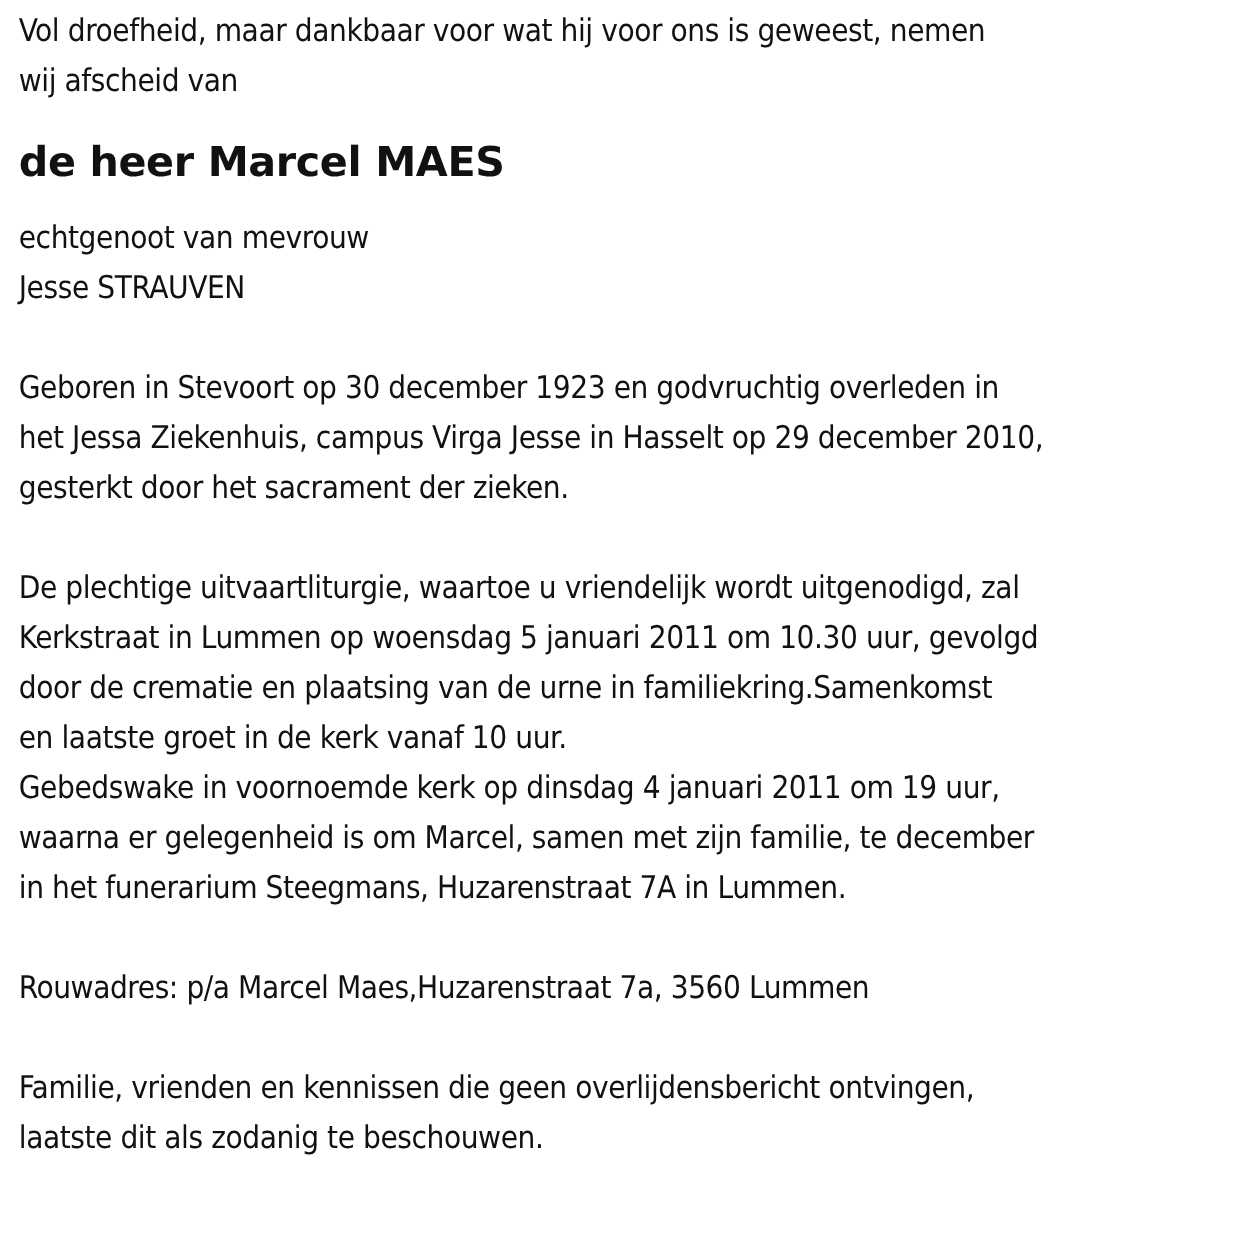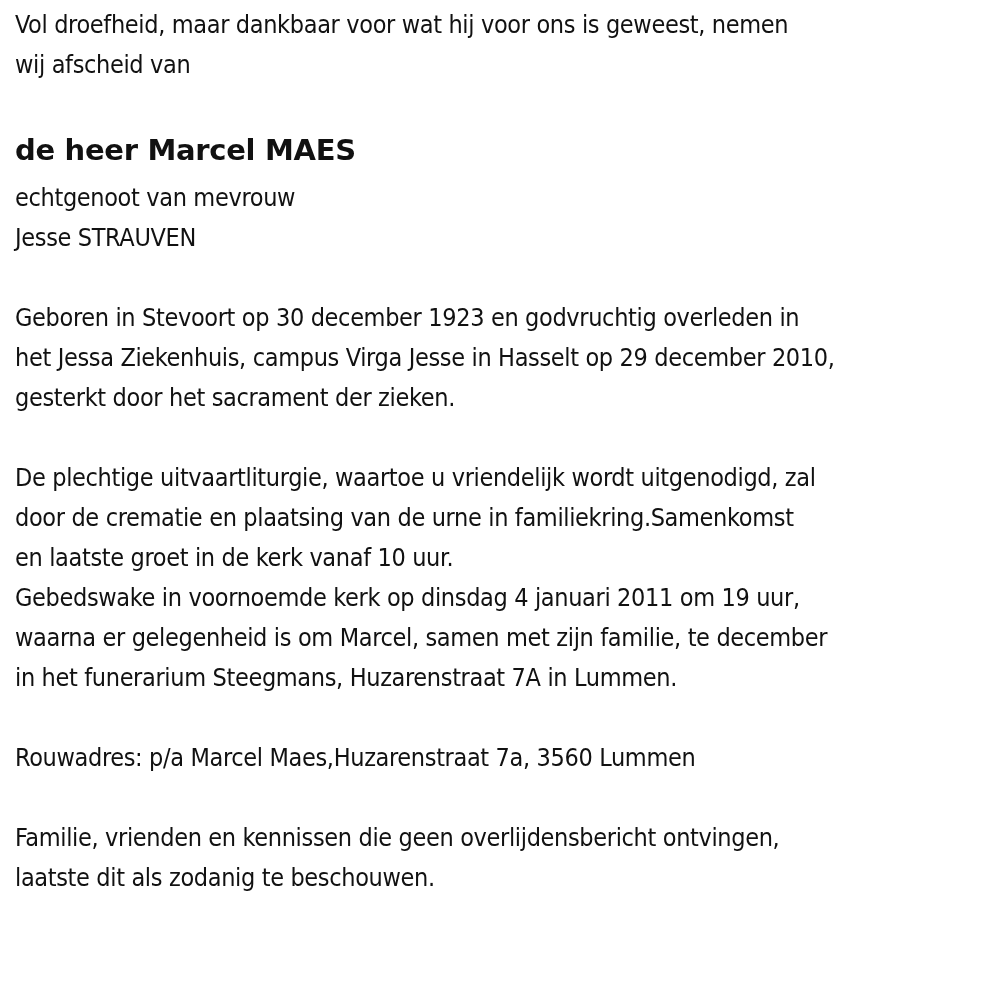--- a/index.html
+++ b/index.html
@@ -9,25 +9,25 @@
     color: #111111;
   }
   .doc { position: relative; padding: 5px 0 0 15px; width: 985px; }
   .line {
     font-size: 25px; line-height: 40px; height: 40px;
     white-space: nowrap; letter-spacing: -0.35px;
     font-stretch: condensed;
   }
   .gap { height: 40px; }
   .heading {
-    font-size: 29px; font-weight: bold; line-height: 48px; height: 48px;
-    margin-top: 41px; margin-bottom: 0; letter-spacing: -0.3px;
+    font-size: 33px; font-weight: bold; line-height: 48px; height: 48px;
+    margin-top: 21px; margin-bottom: 0; letter-spacing: -0.3px;
     white-space: nowrap;
   }
-  .after-heading { margin-top: 4px; }
+  .after-heading { margin-top: 16px; }
 </style>
 </head>
 <body>
 
 <div class="doc">
 
   <section>
     <div class="line">Vol droefheid, maar dankbaar voor wat hij voor ons is geweest, nemen</div>
     <div class="line">wij afscheid van</div>
   </section>
@@ -44,20 +44,21 @@
   <section>
     <div class="line">Geboren in Stevoort op 30 december 1923 en godvruchtig overleden in</div>
     <div class="line">het Jessa Ziekenhuis, campus Virga Jesse in Hasselt op 29 december 2010,</div>
     <div class="line">gesterkt door het sacrament der zieken.</div>
   </section>
 
   <div class="gap"></div>
 
   <section>
     <div class="line">De plechtige uitvaartliturgie, waartoe u vriendelijk wordt uitgenodigd, zal</div>
+    <div class="line">Kerkstraat in Lummen op woensdag 5 januari 2011 om 10.30 uur, gevolgd</div>
     <div class="line">door de crematie en plaatsing van de urne in familiekring.Samenkomst</div>
     <div class="line">en laatste groet in de kerk vanaf 10 uur.</div>
     <div class="line">Gebedswake in voornoemde kerk op dinsdag 4 januari 2011 om 19 uur,</div>
     <div class="line">waarna er gelegenheid is om Marcel, samen met zijn familie, te december</div>
     <div class="line">in het funerarium Steegmans, Huzarenstraat 7A in Lummen.</div>
   </section>
 
   <div class="gap"></div>
 
   <section>

